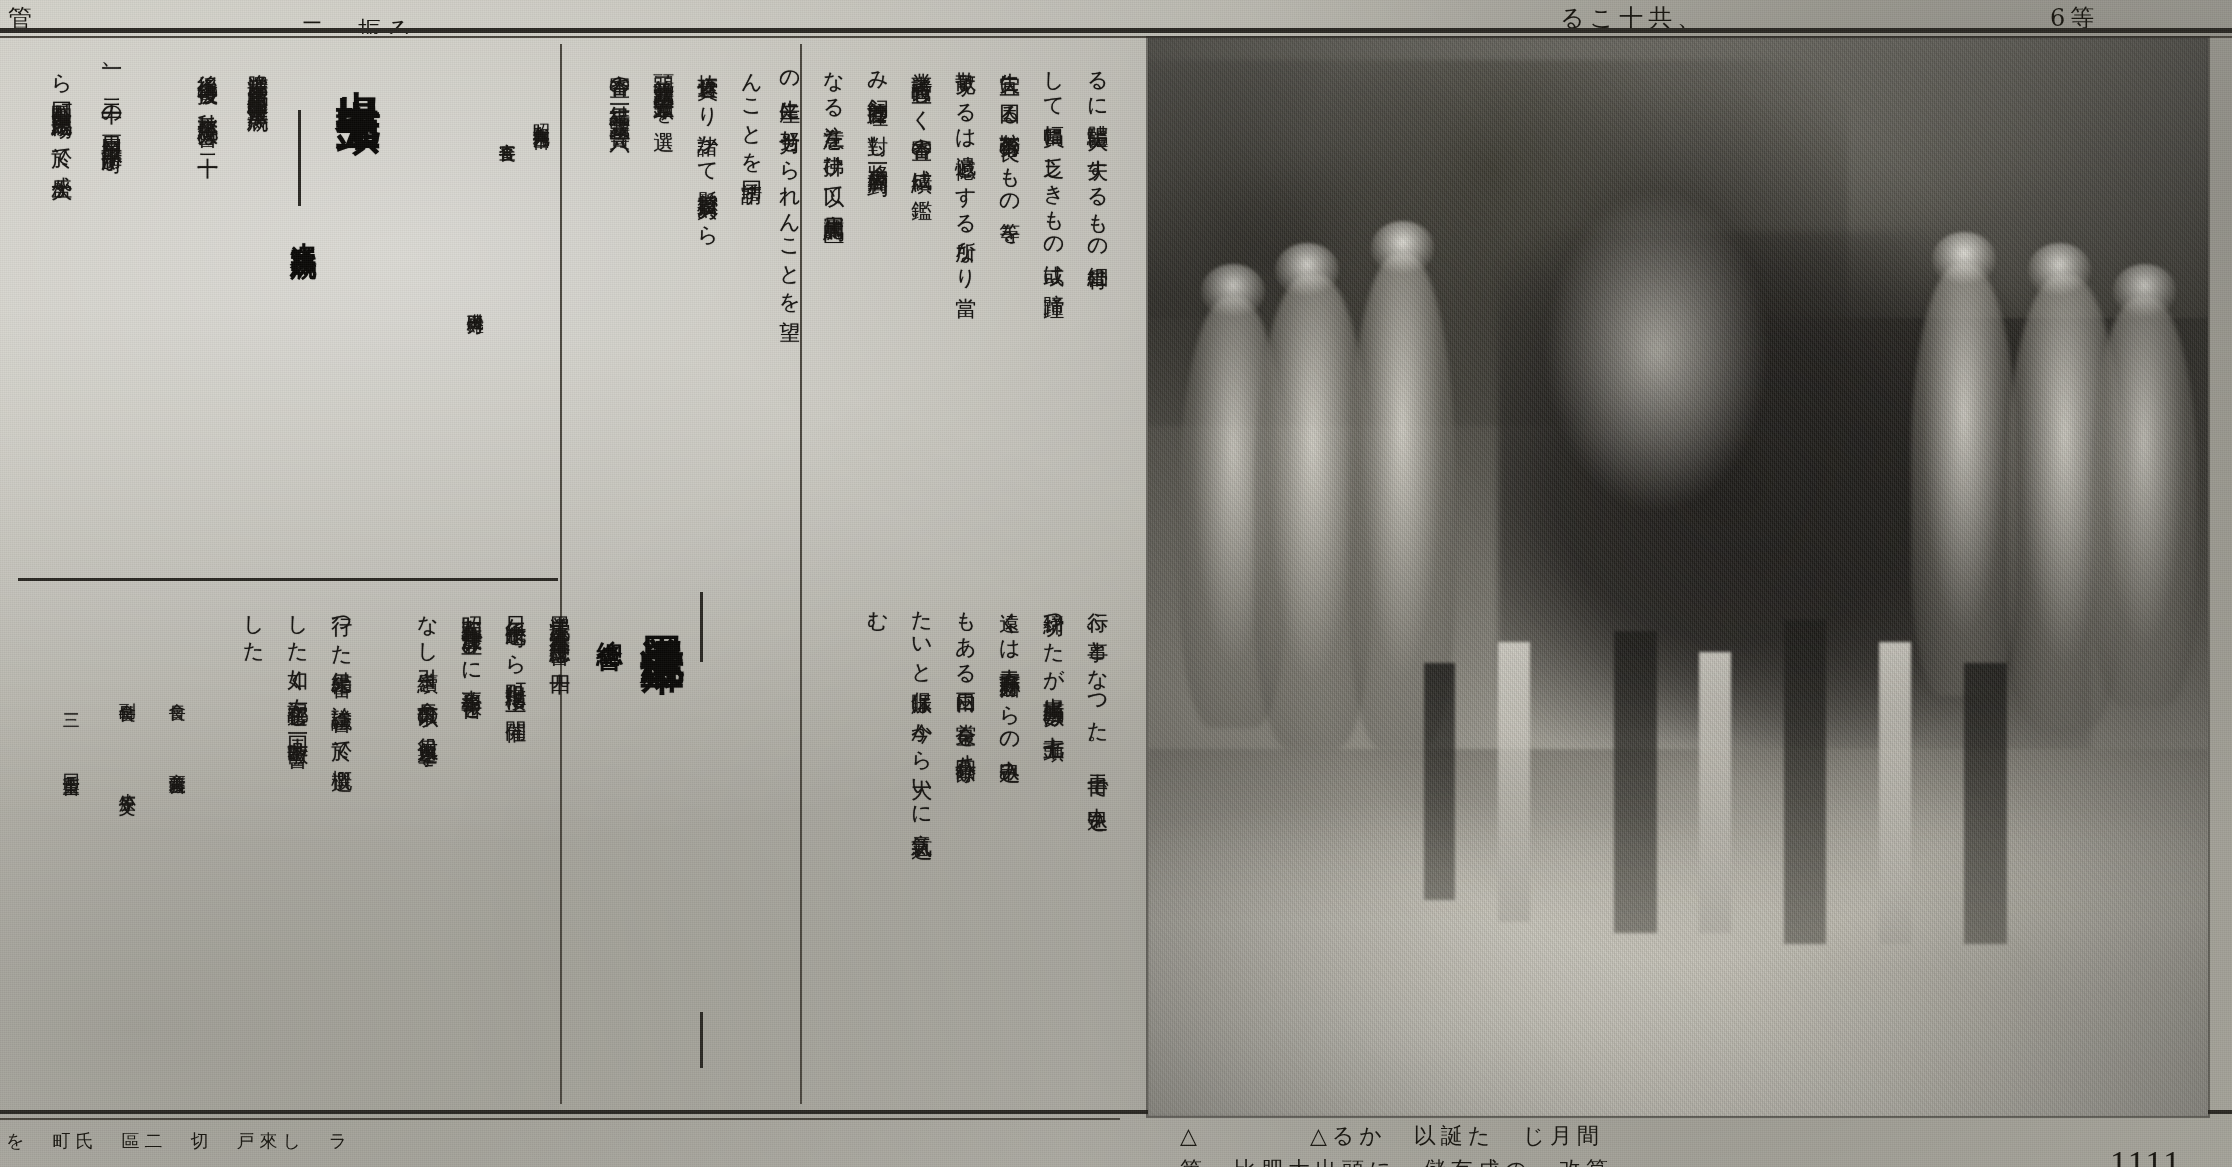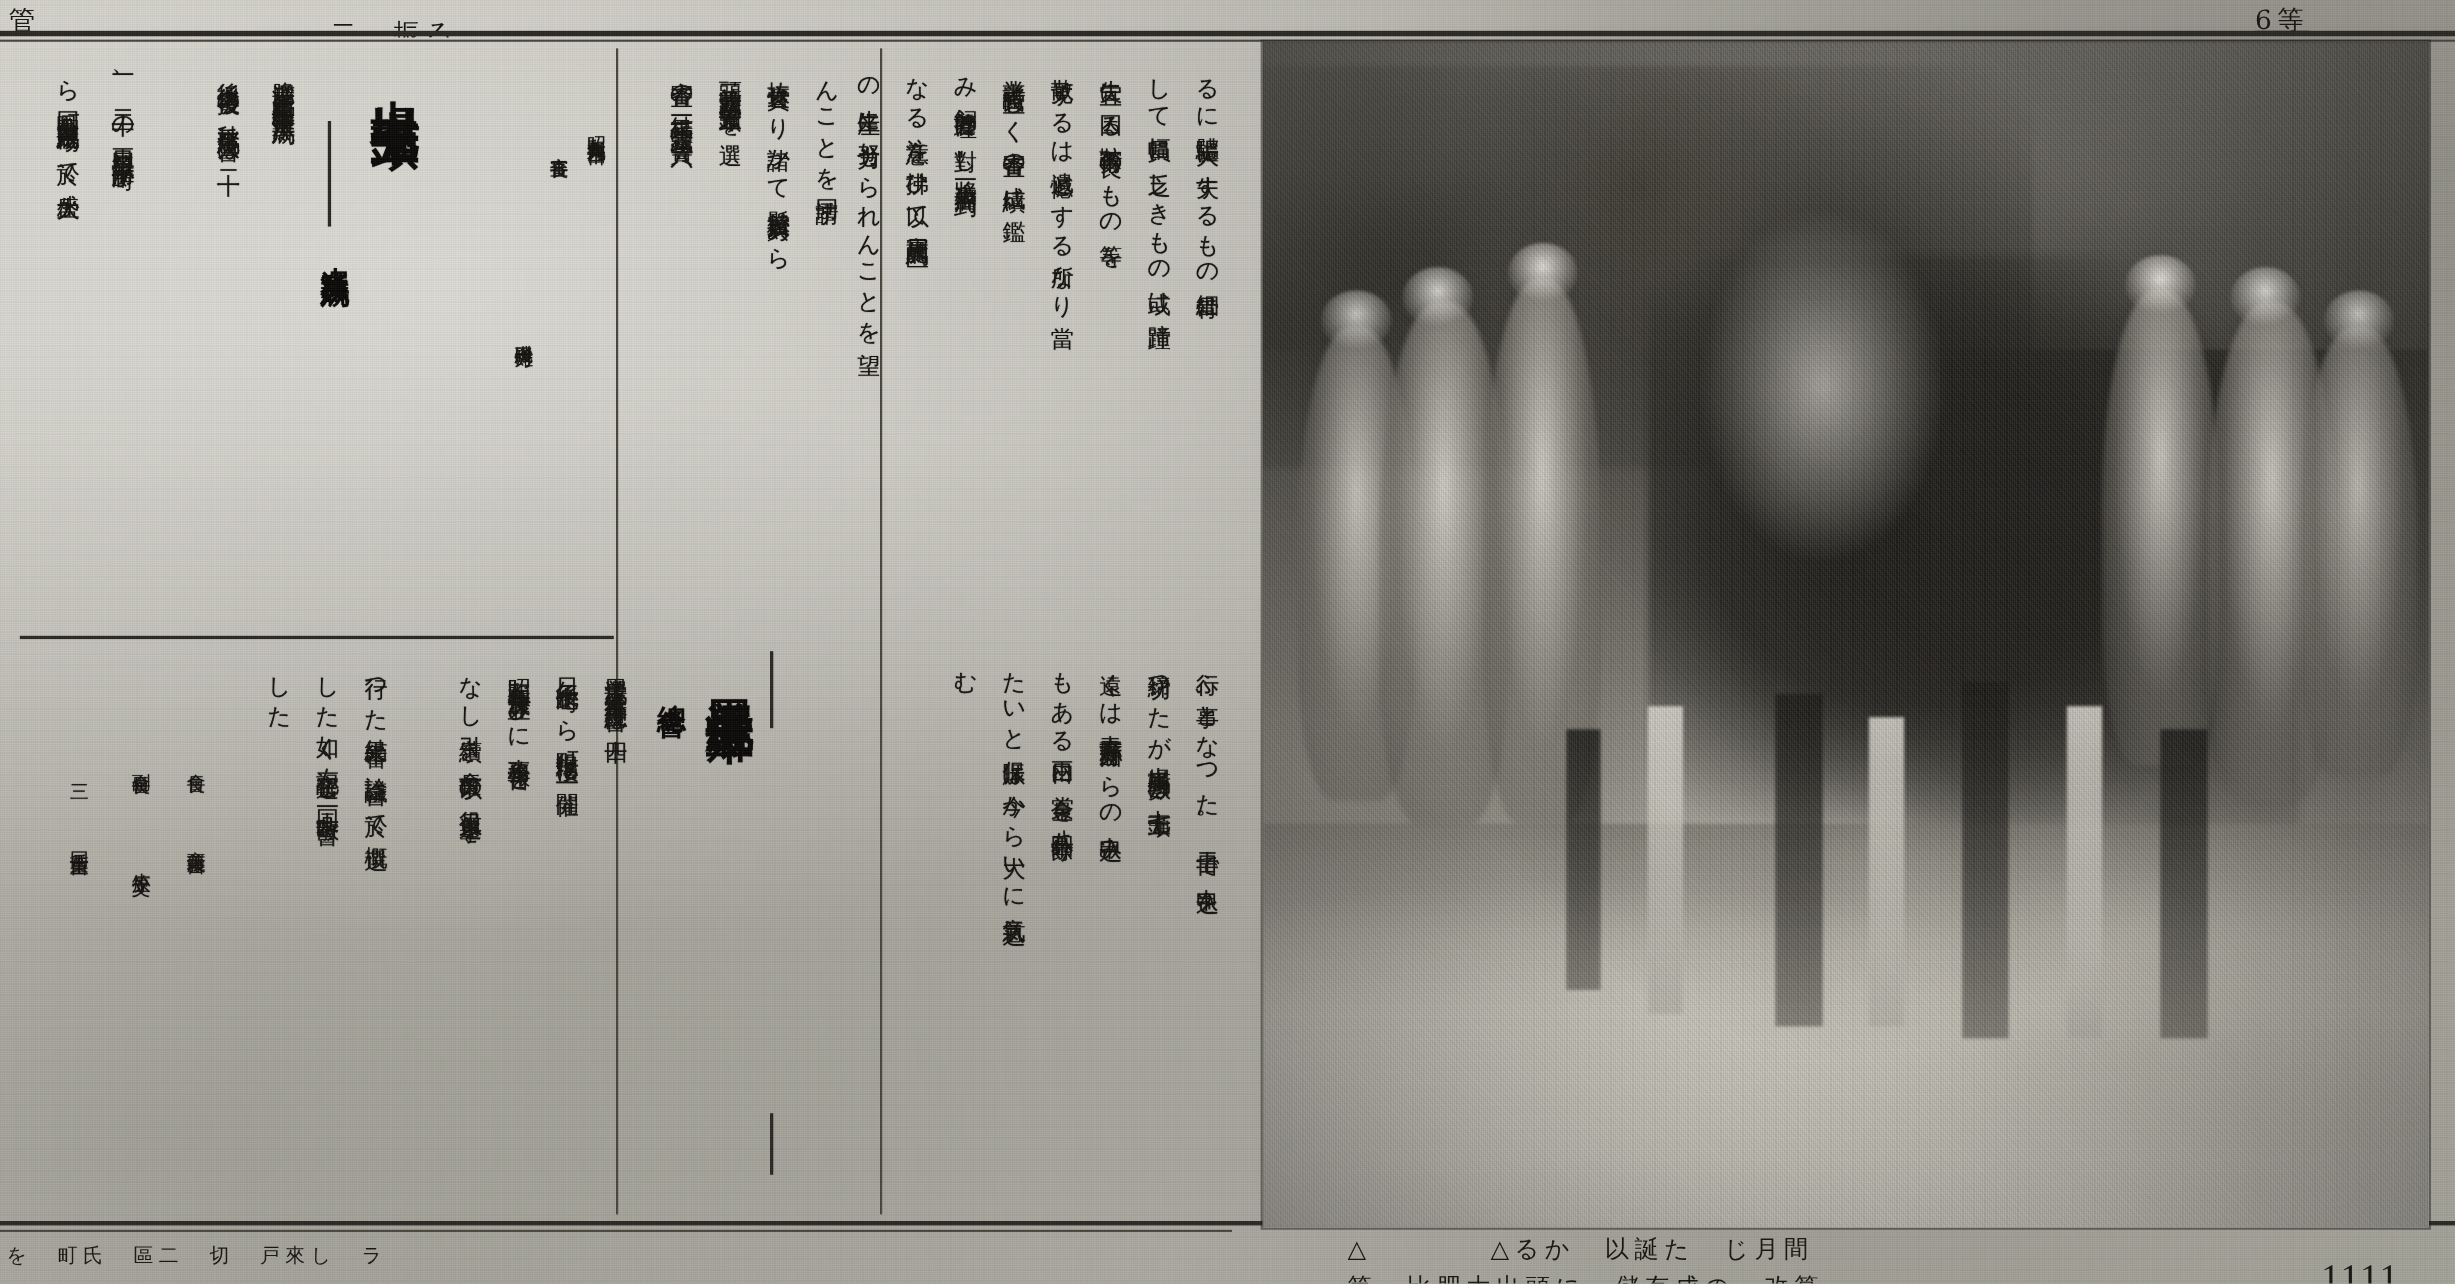--- a/index.html
+++ b/index.html
@@ -198,20 +198,23 @@
 
 <div id="page">
   <div id="paper"></div>
 
   <div class="clip-top" style="left:0; width:400px;">
     <div class="hstrip" style="margin-top:2px; margin-left:8px;">管</div>
   </div>
   <div class="clip-top" style="left:300px; width:420px;">
     <div class="hstrip" style="margin-top:14px;">二　振る</div>
   </div>
+  <div class="clip-top" style="left:1560px; width:420px;">
+    <div class="hstrip" style="margin-top:2px;">るこ十共、</div>
+  </div>
   <div class="clip-top" style="left:2050px; width:180px;">
     <div class="hstrip" style="margin-top:2px;text-decoration:underline;">6等</div>
   </div>
 
   <div class="rule" style="left:0; top:28px; width:2232px; height:5px;"></div>
   <div class="rule light" style="left:0; top:36px; width:2232px; height:2px;"></div>
   <div class="rule" style="left:0; top:1110px; width:2232px; height:4px;"></div>
   <div class="rule light" style="left:0; top:1118px; width:1120px; height:2px;"></div>
 
   <div class="rule" style="left:18px; top:578px; width:540px; height:3px;"></div>
@@ -303,21 +306,21 @@
     <div class="leg pale" style="left:69%; top:56%; width:3%; height:28%;"></div>
     <div class="leg" style="left:77%; top:58%; width:4%; height:26%;"></div>
 
     <div class="grain"></div>
     <div class="vign"></div>
   </div>
 
   <div class="clip-bottom" style="left:0; width:620px;">
     <div class="hstrip" style="margin-top:14px; margin-left:6px; font-size:18px;">を　町氏　區二　切　戸來し　ラ</div>
   </div>
-  <div class="clip-bottom" style="left:1225px; width:760px;">
+  <div class="clip-bottom" style="left:1180px; width:760px;">
     <div class="hstrip" style="margin-top:6px; font-size:22px;">△　　　　△るか　以誕た　じ月間</div>
     <div class="hstrip" style="margin-top:4px; font-size:22px;">第一比肥大出頭に　儲有成の　改算</div>
   </div>
   <div class="clip-bottom" style="left:2110px; width:122px;">
     <div class="hstrip" style="margin-top:29px; font-size:34px; letter-spacing:2px;font-family:Liberation Serif, serif;">1111</div>
   </div>
 
   <div id="grain"></div>
 </div>
 

